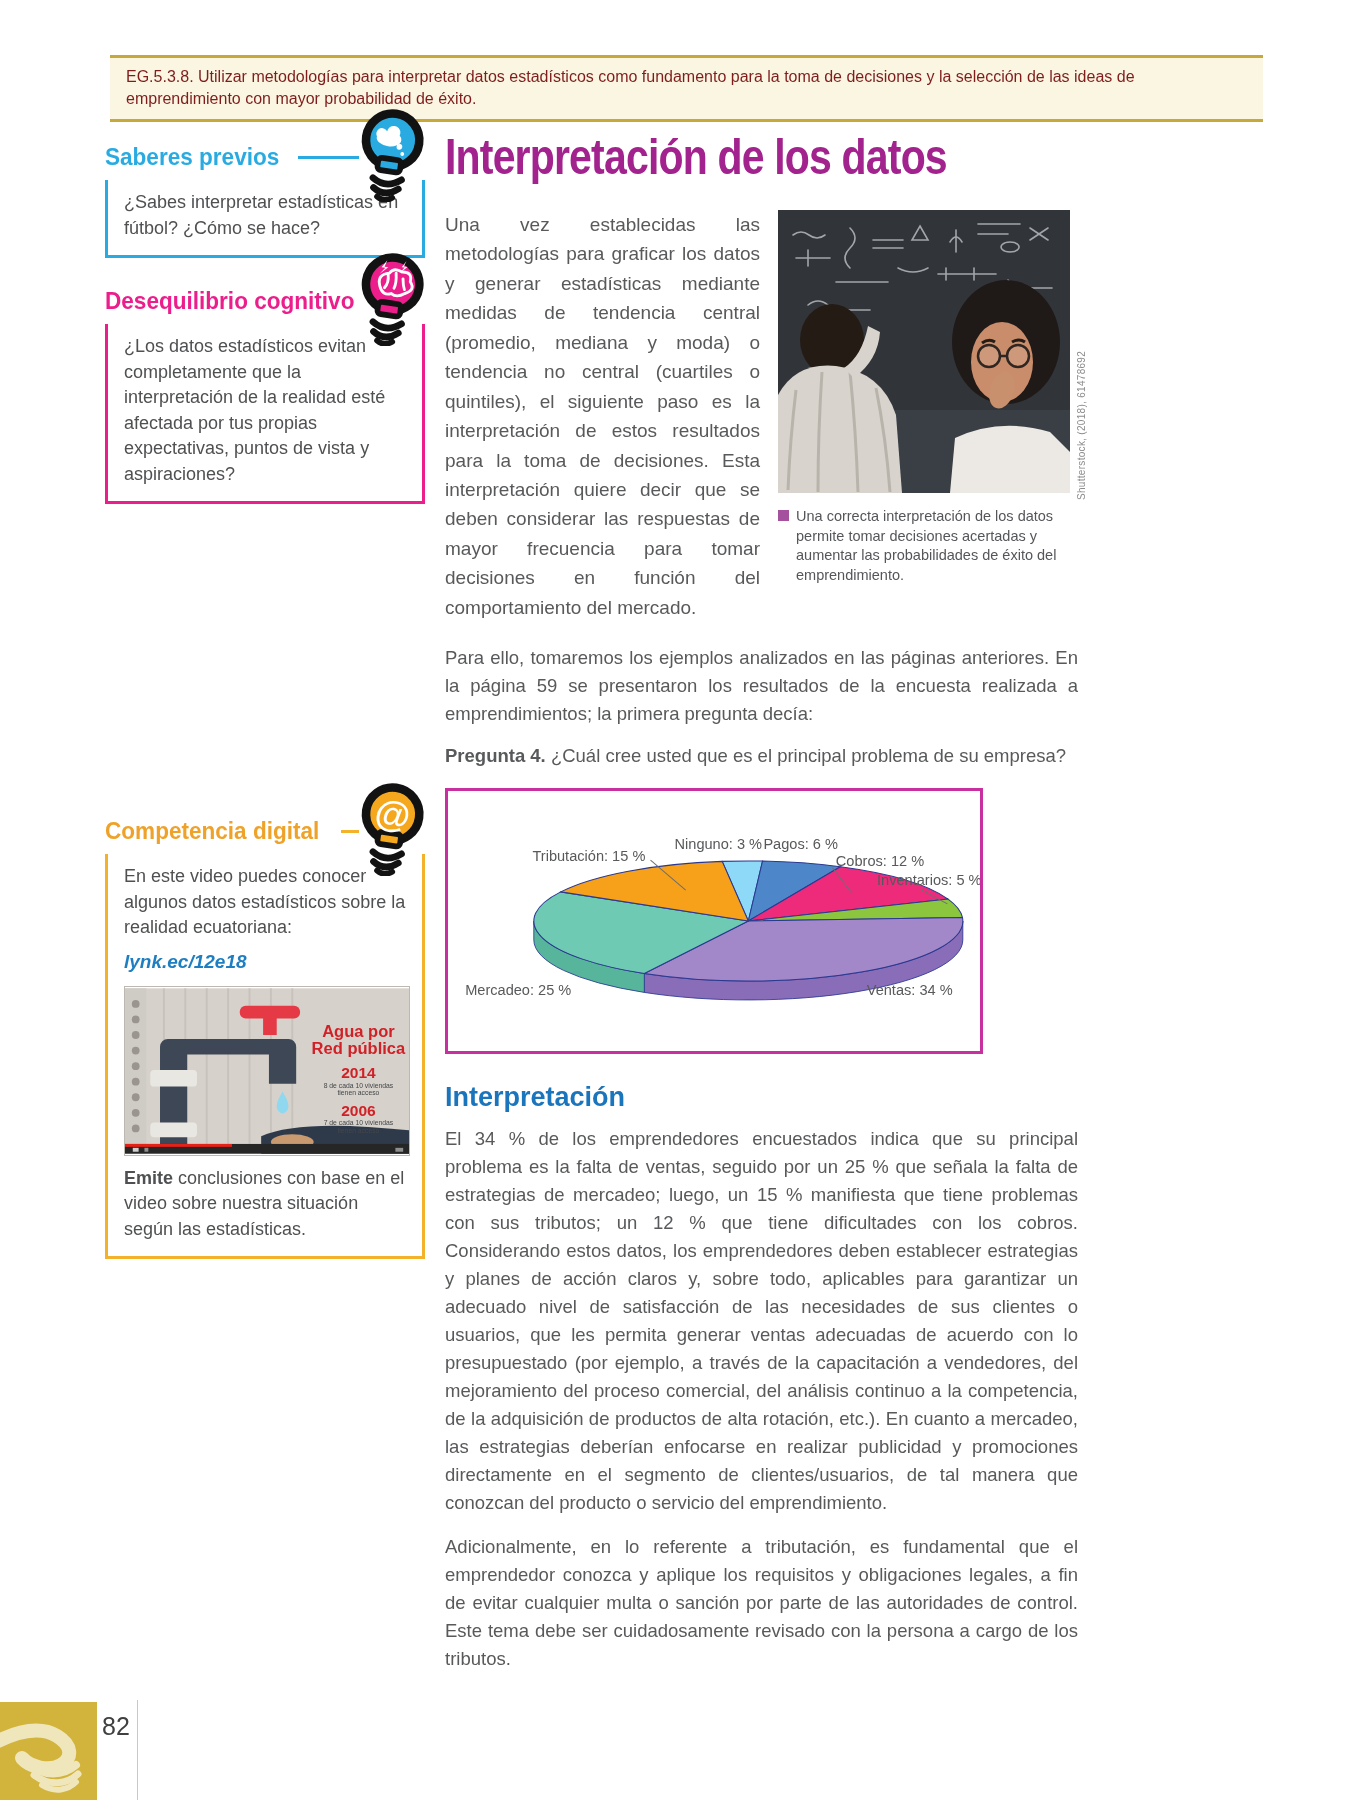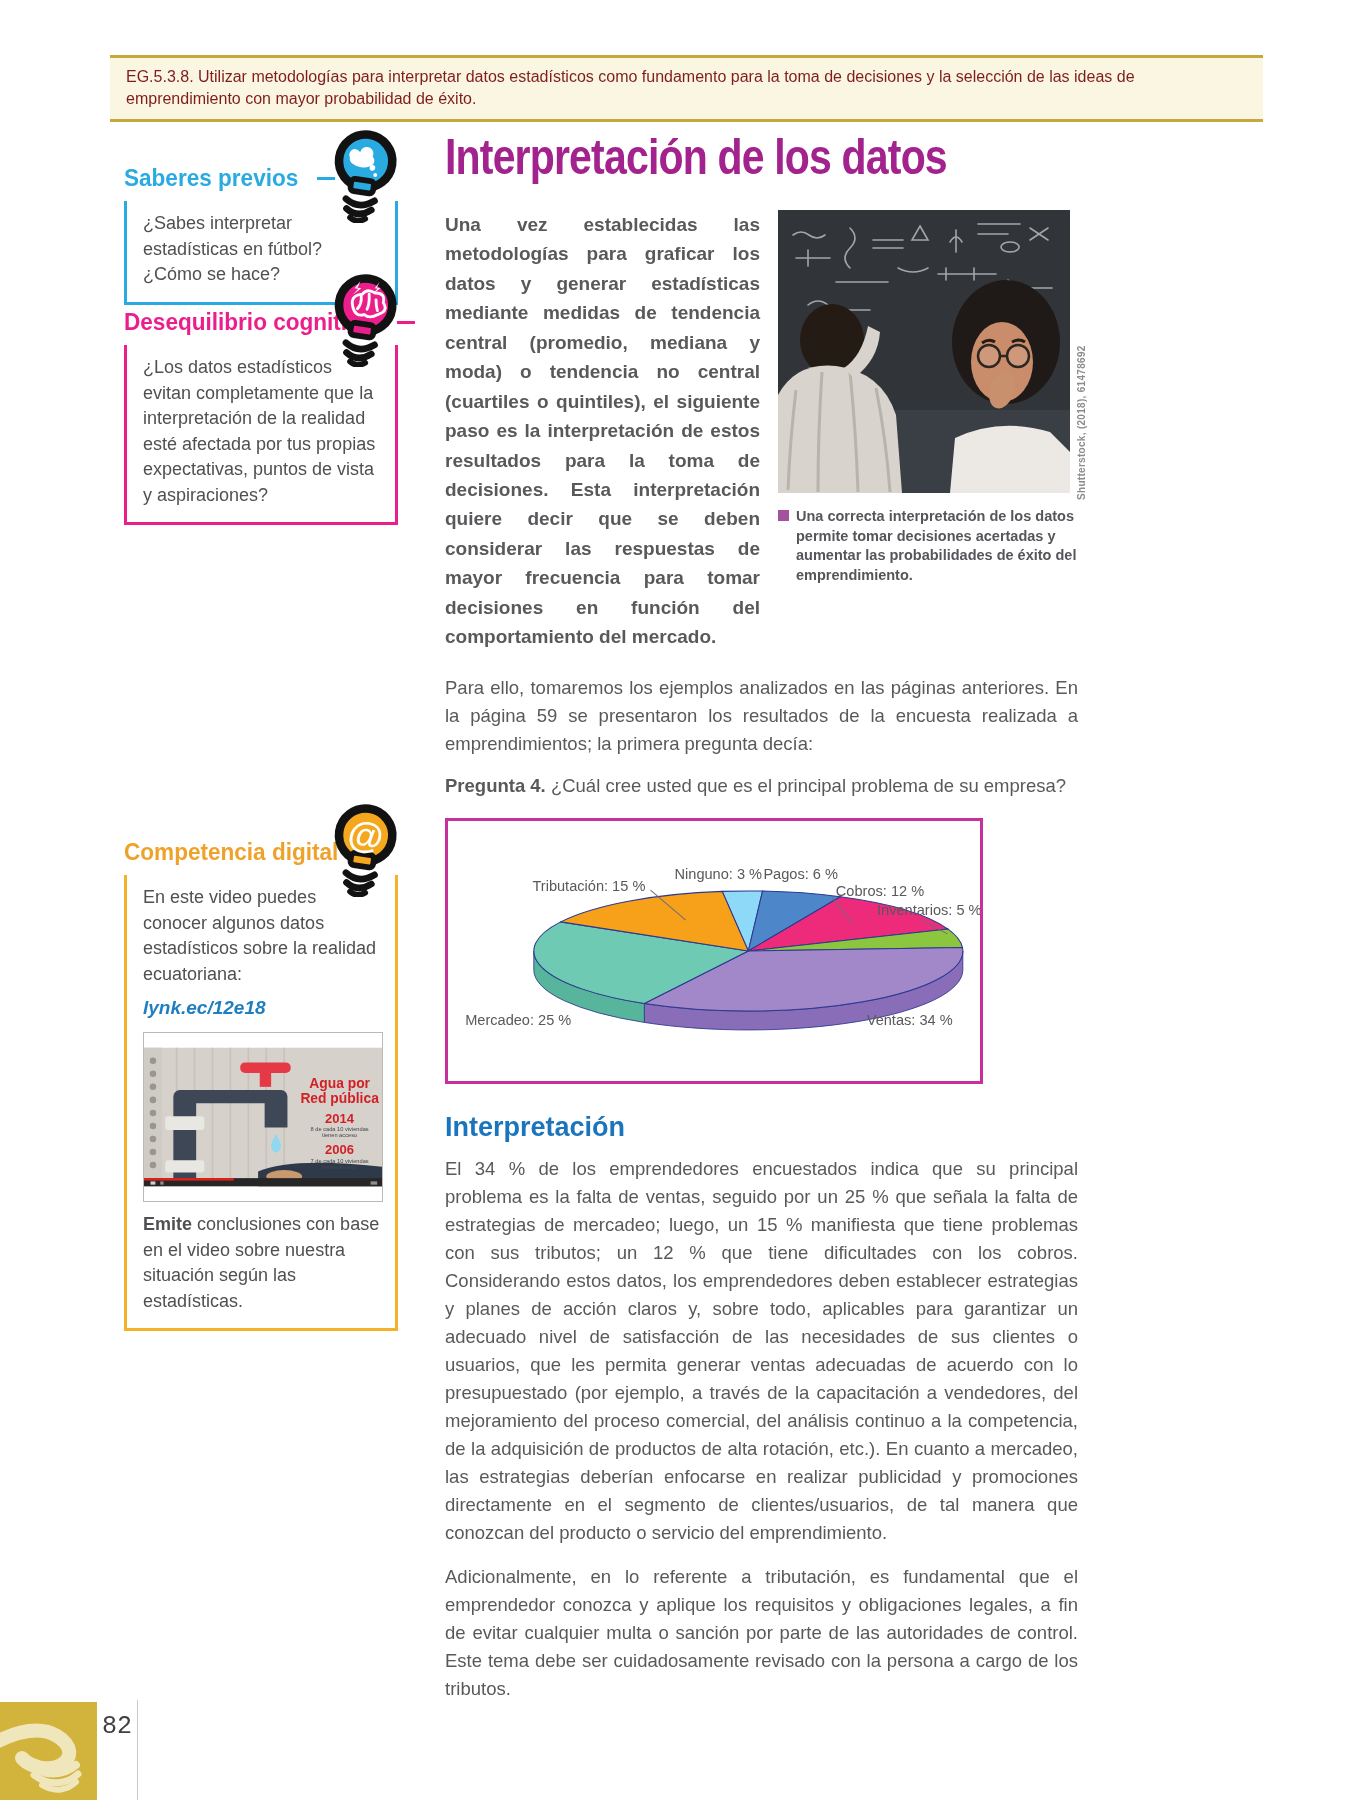--- a/index.html
+++ b/index.html
@@ -6,56 +6,56 @@
   html,body{background:#ffffff;}
   body{width:1350px;height:1800px;position:relative;font-family:"Liberation Sans",sans-serif;color:#58595b;}
   .page{position:absolute;inset:0;overflow:hidden;background:#fff;}
 
   
   .banner{position:absolute;left:110px;top:55px;width:1153px;background:#faf6e1;
     border-top:3px solid #c6a93a;border-bottom:3px solid #c6a93a;padding:8px 16px;
     font-size:16px;line-height:1.4;color:#7f1d1d;}
 
   
-  .sb-box{position:absolute;left:124px;width:274px;margin-top:21px;}
+  .sb-box{position:absolute;left:105px;width:320px;}
   .sb-head{display:flex;align-items:center;position:relative;padding-right:66px;height:38px;}
   .sb-title{font-size:24px;font-weight:bold;transform:scaleX(.94);transform-origin:left;white-space:nowrap;}
   .sb-line{flex:1;height:3px;margin-left:8px;min-width:18px;}
   .sb-body{margin-top:4px;border-left:3px solid;border-right:3px solid;border-bottom:3px solid;
     padding:10px 12px 14px 16px;font-size:18px;line-height:1.42;color:#4f5052;}
   .cyan .sb-title{color:#29abe2;} .cyan .sb-line{background:#29abe2;} .cyan .sb-body{border-color:#29abe2;}
   .pink .sb-title{color:#ec1e8c;} .pink .sb-line{background:#ec1e8c;} .pink .sb-body{border-color:#ec1e8c;}
   .gold .sb-title{color:#efa229;} .gold .sb-line{background:#f3b229;} .gold .sb-body{border-color:#f3b229;}
   .bulb{position:absolute;top:-36px;right:-10px;width:86px;height:100px;}
   .sb-link{font-size:19px;font-weight:bold;font-style:italic;color:#1e7ec2;margin:8px 0 10px 0;display:inline-block;}
   .video-thumb{width:100%;height:170px;display:block;border:1px solid #bdb9b2;}
   .sb-task{margin-top:10px;}
 
   
   .main{position:absolute;left:445px;top:128px;width:633px;}
   h1.title{font-size:50px;font-weight:bold;color:#a3238e;letter-spacing:-1px;white-space:nowrap;
     transform:scaleX(.82);transform-origin:left;height:62px;}
-  .row{display:flex;gap:18px;margin-top:20px;font-weight:bold;}
+  .row{display:flex;gap:18px;margin-top:20px;}
   .intro{width:315px;font-size:19px;line-height:1.55;text-align:justify;}
   figure{position:relative;width:292px;flex:0 0 auto;}
   .credit{position:absolute;right:-17px;top:90px;height:200px;writing-mode:vertical-rl;
     transform:rotate(180deg);font-size:10px;color:#8c8c8c;letter-spacing:.3px;white-space:nowrap;}
   figcaption{display:flex;gap:7px;margin-top:10px;font-size:14.5px;line-height:1.35;color:#55565a;width:302px;}
   .sq{flex:0 0 auto;width:11px;height:11px;background:#a4519e;margin-top:3px;}
   .para{font-size:18.5px;line-height:28px;text-align:justify;}
   .mt1{margin-top:22px;} .mt2{margin-top:14px;}
   .chart-box{margin-top:18px;width:538px;border:3px solid #c9309f;background:#fff;padding:2px 0;}
   #pie-svg{width:100%;height:256px;display:block;}
   #pie-svg text{font-family:"Liberation Sans",sans-serif;font-size:17px;fill:#58595b;}
   h2.interp{margin-top:28px;font-size:27px;font-weight:bold;color:#1b75bc;}
   .p1{margin-top:12px;} .p2{margin-top:16px;}
 
   
   .hand-logo{position:absolute;left:0;top:1702px;width:97px;height:98px;}
-  .pagenum{position:absolute;left:102px;top:1712px;font-size:25px;color:#404040;font-family:Liberation Mono, monospace;}
+  .pagenum{position:absolute;left:102px;top:1712px;font-size:25px;color:#404040;}
   .vline{position:absolute;left:137px;top:1700px;width:1px;height:100px;background:#c9c9c9;}
 
   .video-thumb text, .photo-svg text{font-family:"Liberation Sans",sans-serif;}
 </style>
 </head>
 <body>
 
 <div class="page">
 
   <div class="banner">

